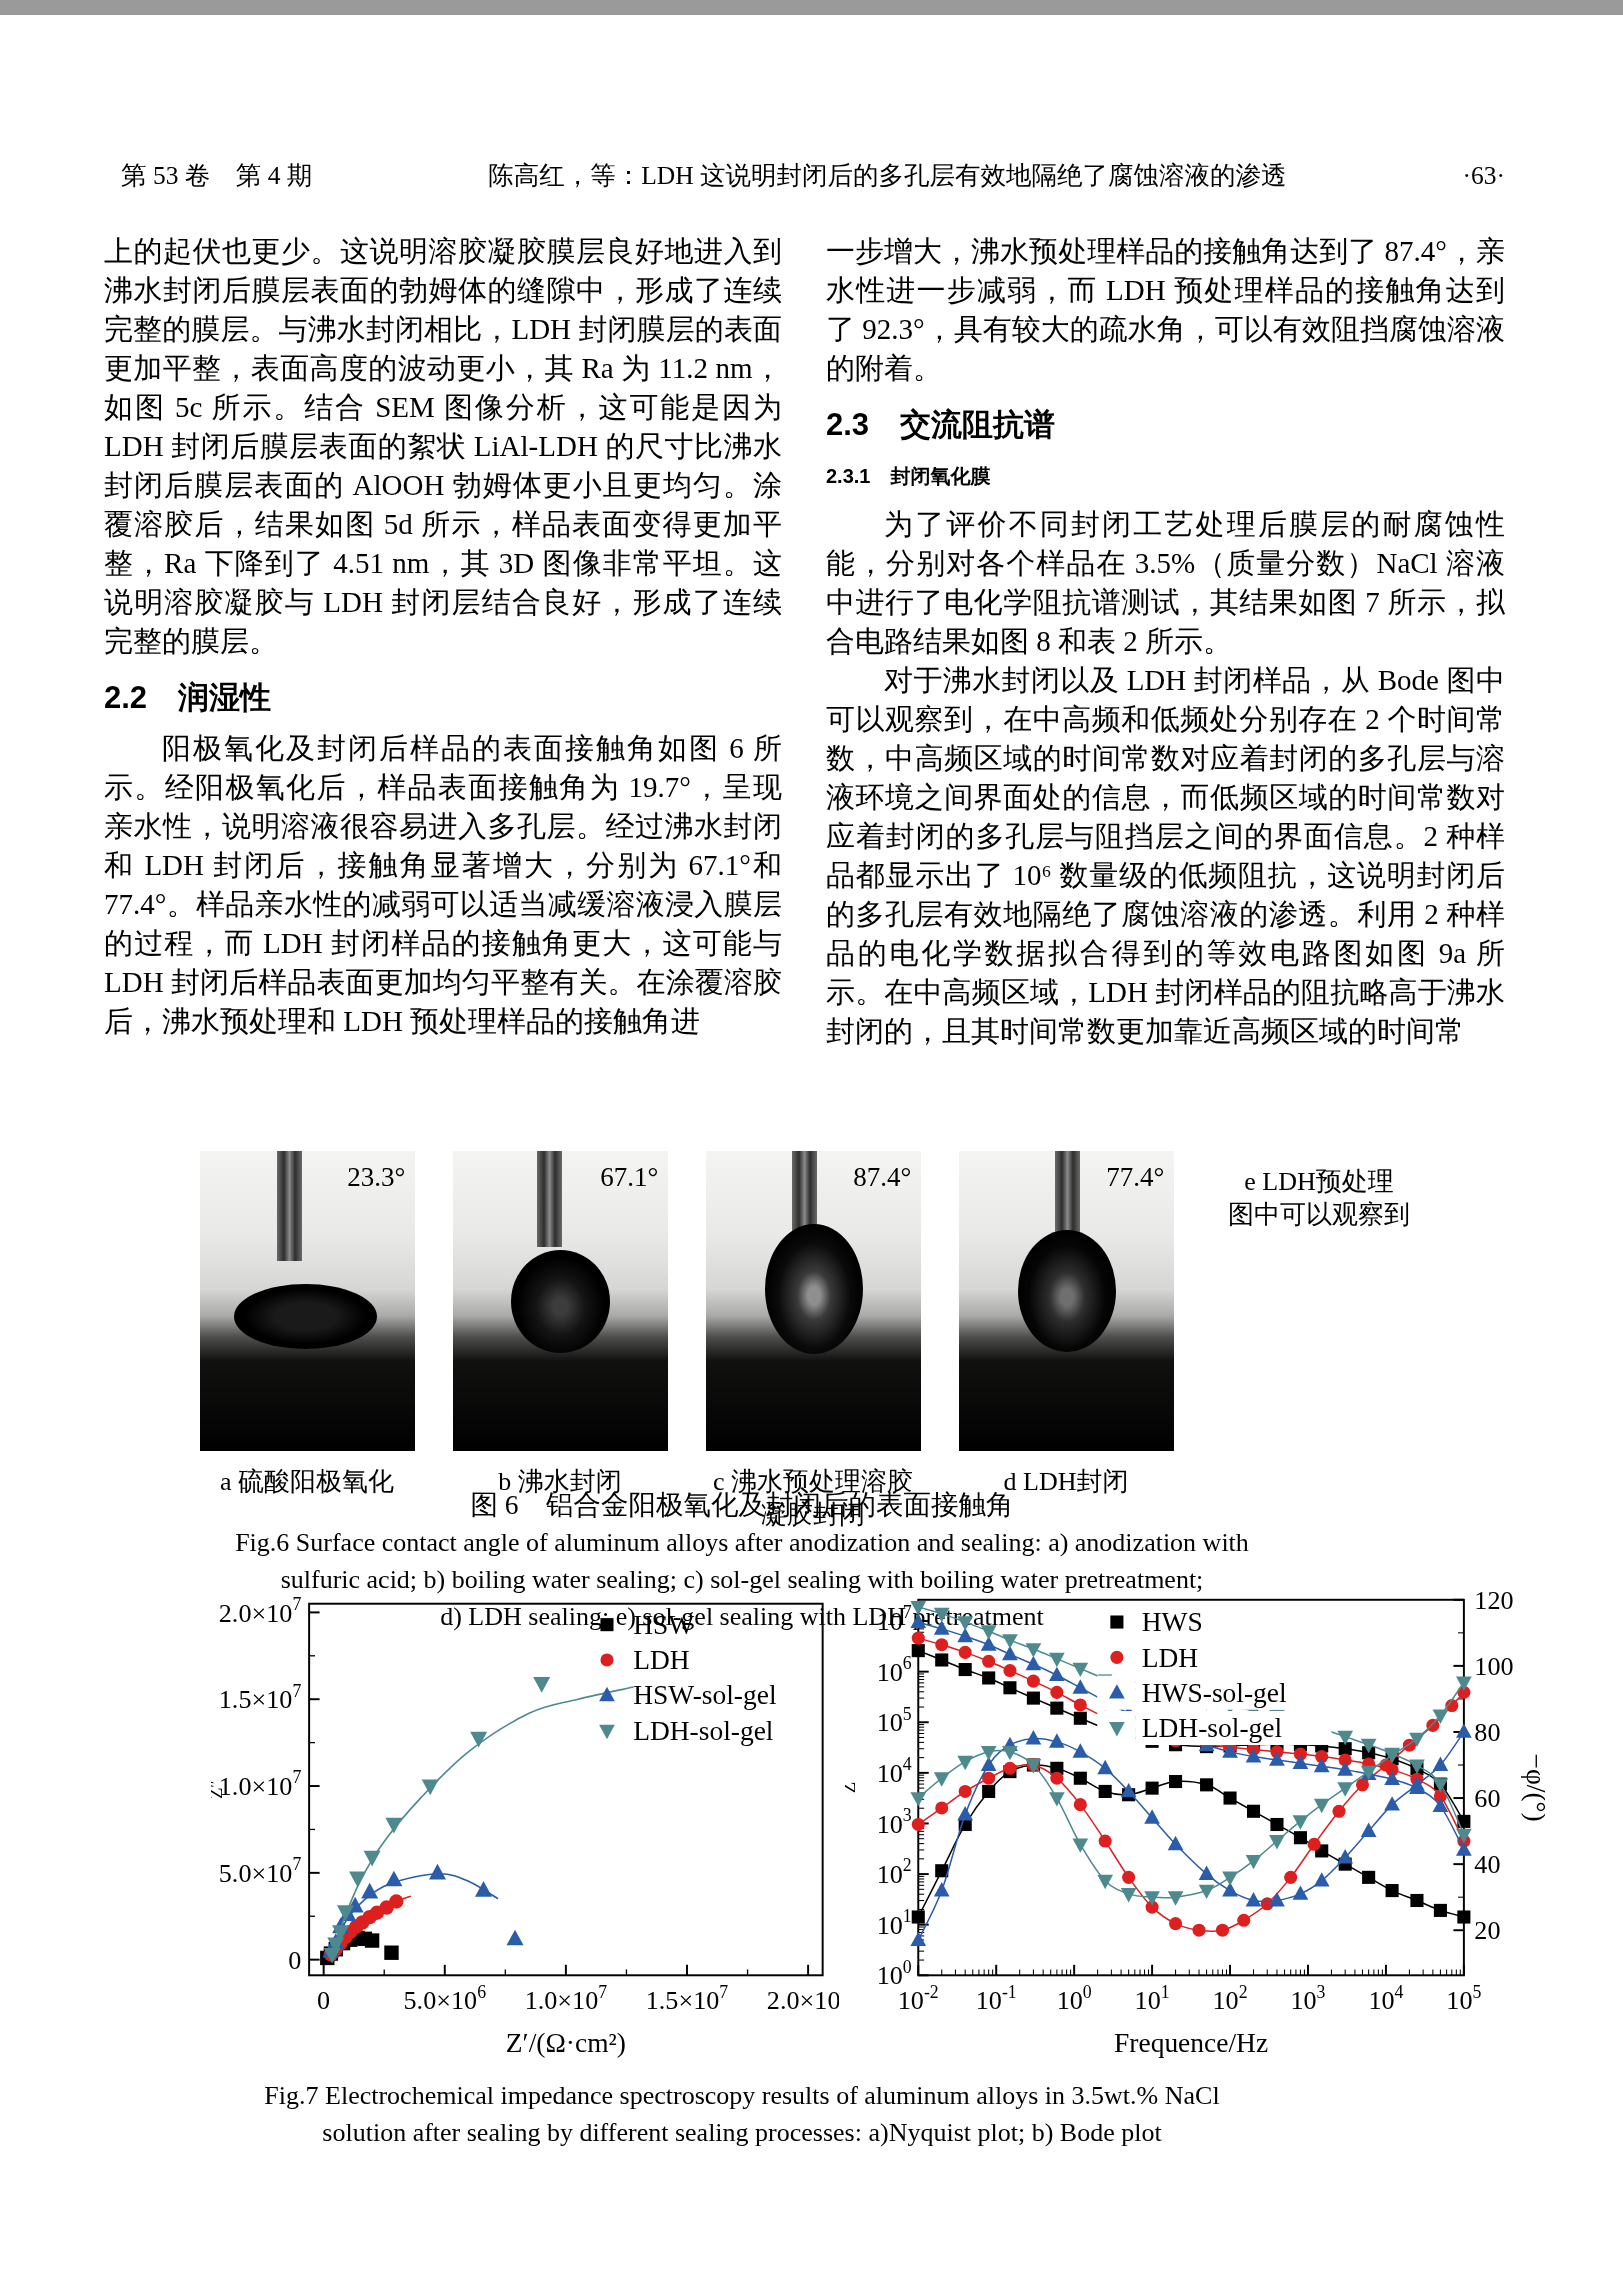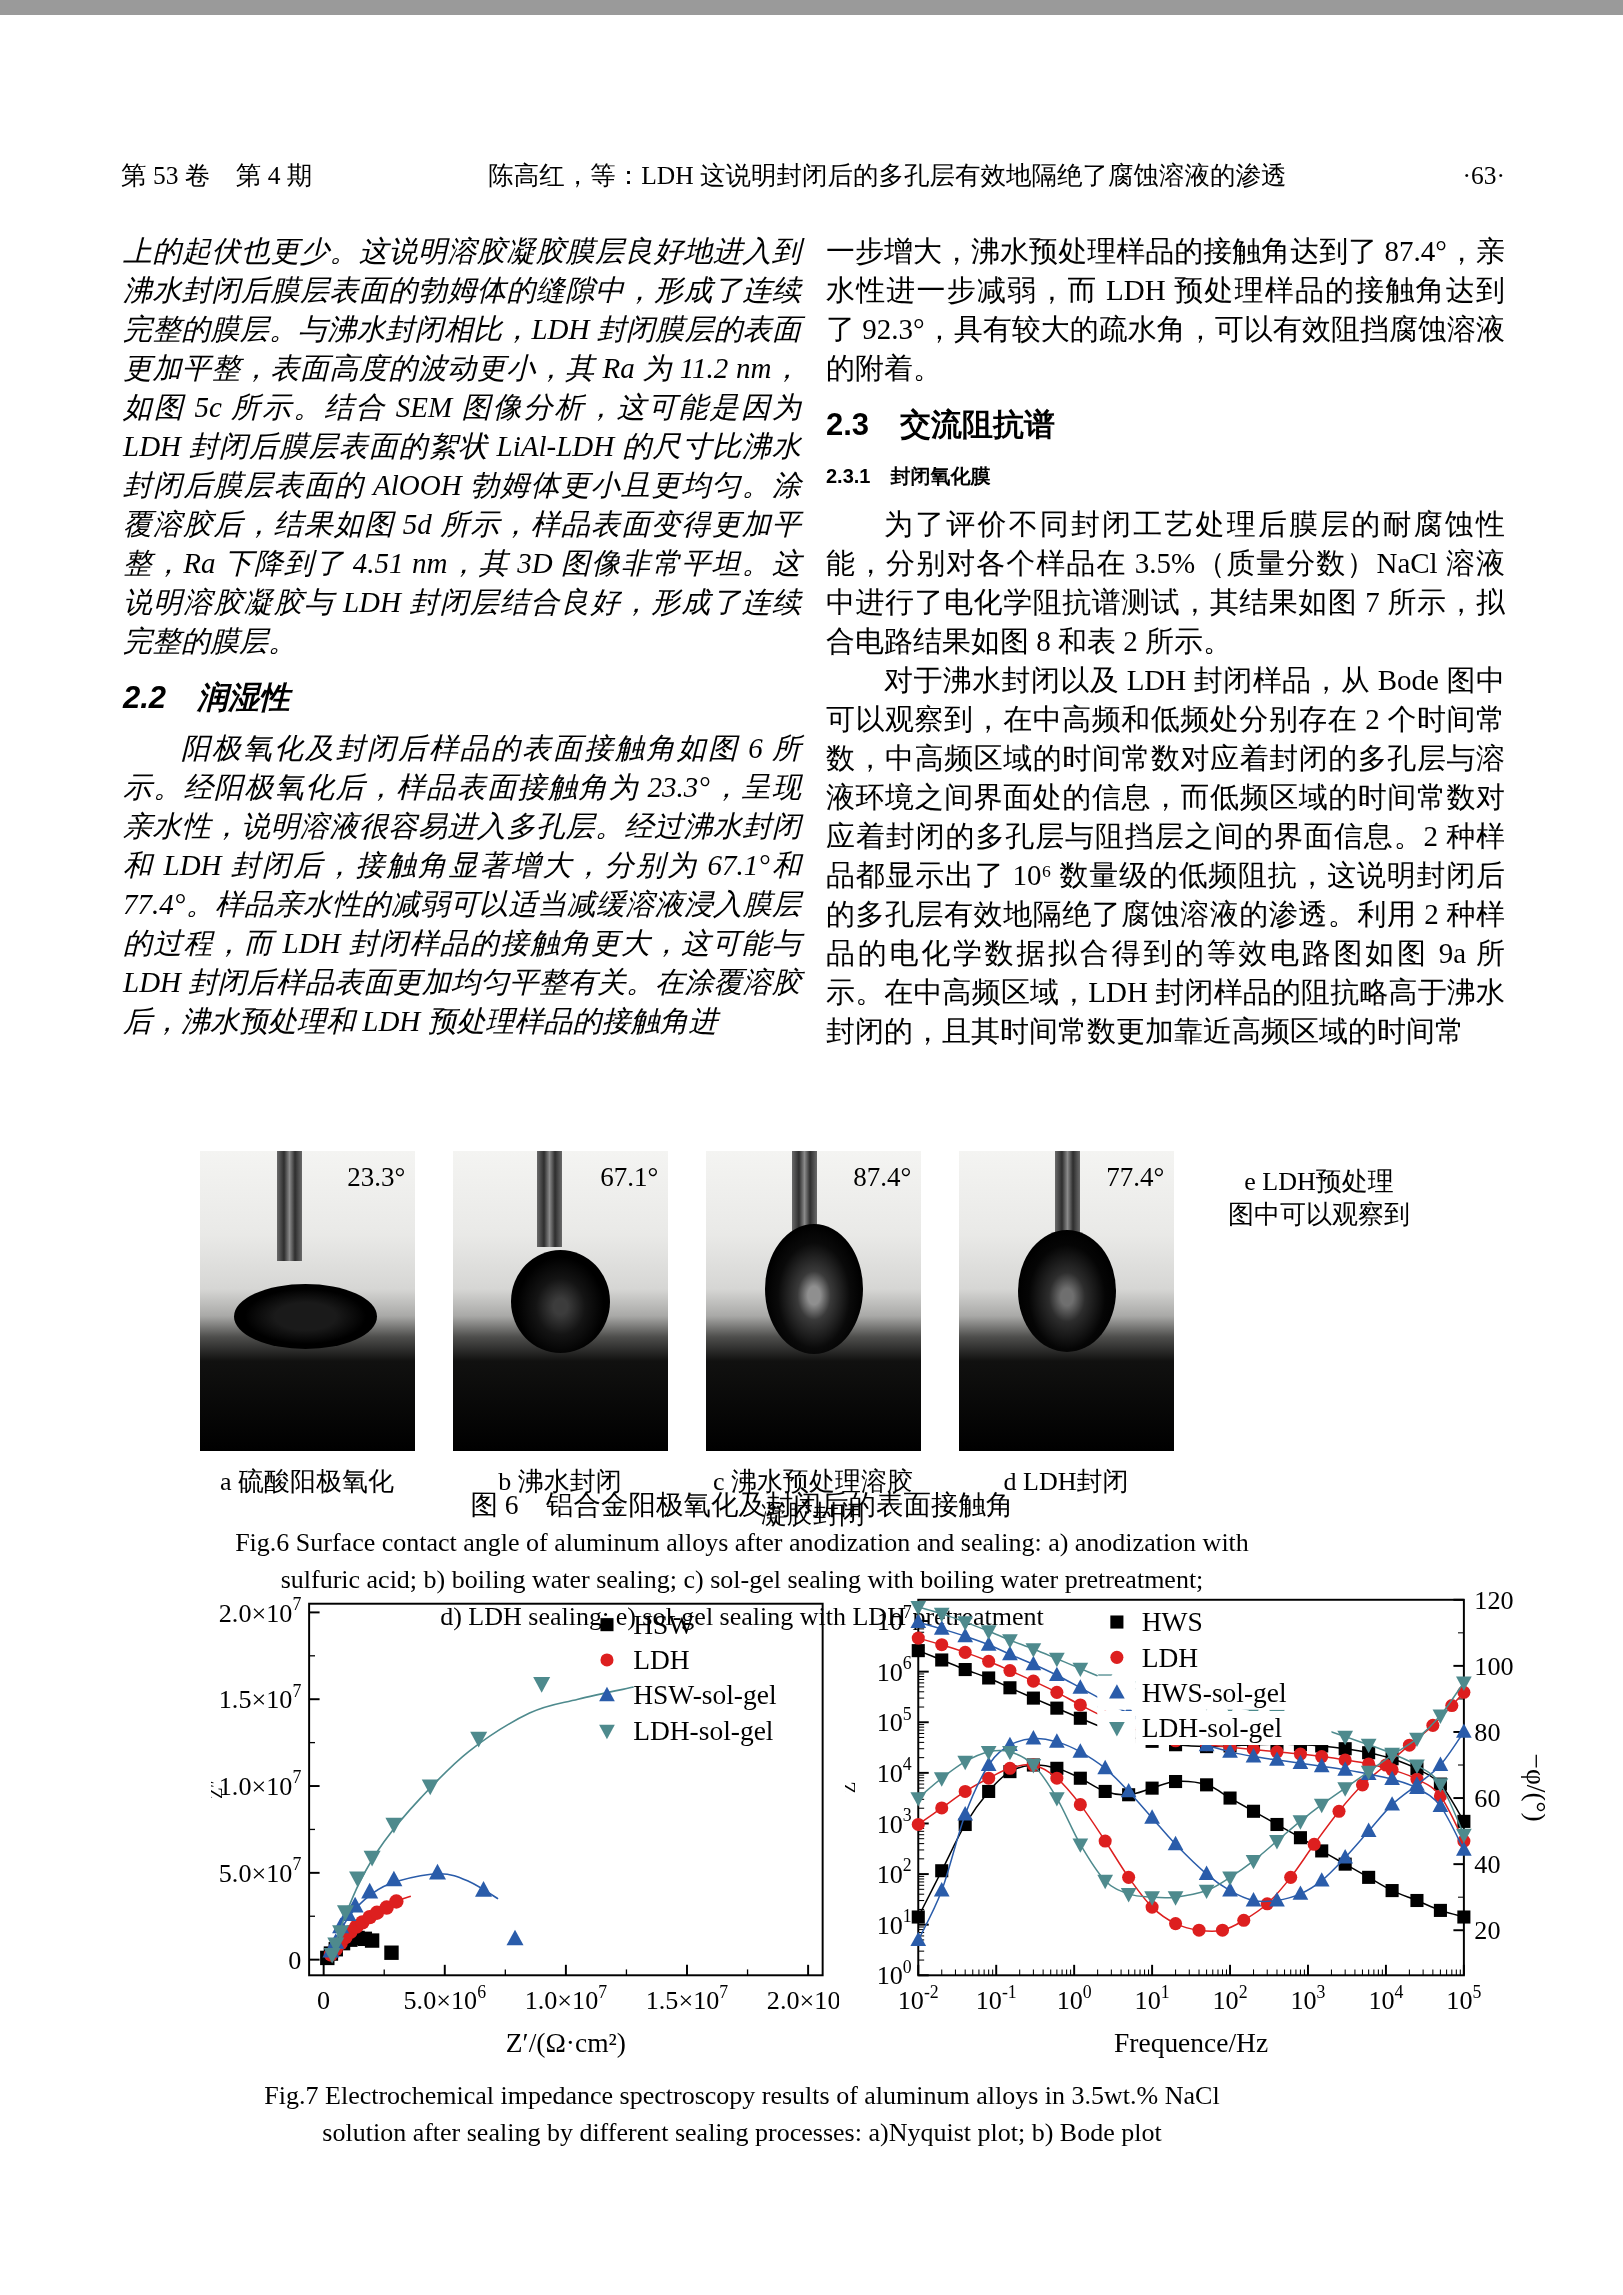--- a/index.html
+++ b/index.html
@@ -4,21 +4,21 @@
 <style>
   html,body{margin:0;padding:0;background:#9a9a9a;}
   .page{position:relative;width:1623px;height:2295px;background:#ffffff;margin:15px auto;
         font-family:"Liberation Serif","DejaVu Serif",serif;color:#000;}
   
   .hdr{position:absolute;top:143px;left:121px;width:1384px;display:flex;
        justify-content:space-between;align-items:baseline;font-size:25.5px;}
   .hdr .c{flex:1;text-align:center;}
   
   .col{position:absolute;top:217px;font-size:29px;line-height:39px;text-align:justify;}
-  #col-left{left:123px;width:678px;font-style:italic;}
+  #col-left{left:104px;width:678px;}
   #col-right{left:826px;width:679px;}
   .col p{margin:0;}
   .col p.indent{text-indent:2em;}
   .col .h2{font-family:"Liberation Sans","DejaVu Sans",sans-serif;font-weight:bold;
            font-size:31px;margin:17px 0 11.8px 0;text-align:left;}
   .col .h3{font-family:"Liberation Sans","DejaVu Sans",sans-serif;font-weight:bold;
            font-size:20px;margin:13px 0 9.2px 0;text-align:left;}
   
   .fig6{position:absolute;top:1136px;left:121px;width:1384px;}
   .fig6-row{display:flex;justify-content:center;gap:38px;}
@@ -65,21 +65,21 @@
 
   <div class="hdr">
     <span>第 53 卷　第 4 期</span>
     <span class="c">陈高红，等：LDH 这说明封闭后的多孔层有效地隔绝了腐蚀溶液的渗透</span>
     <span>·63·</span>
   </div>
 
   <div class="col" id="col-left">
       <p>上的起伏也更少。这说明溶胶凝胶膜层良好地进入到沸水封闭后膜层表面的勃姆体的缝隙中，形成了连续完整的膜层。与沸水封闭相比，LDH 封闭膜层的表面更加平整，表面高度的波动更小，其 Ra 为 11.2 nm，如图 5c 所示。结合 SEM 图像分析，这可能是因为 LDH 封闭后膜层表面的絮状 LiAl-LDH 的尺寸比沸水封闭后膜层表面的 AlOOH 勃姆体更小且更均匀。涂覆溶胶后，结果如图 5d 所示，样品表面变得更加平整，Ra 下降到了 4.51 nm，其 3D 图像非常平坦。这说明溶胶凝胶与 LDH 封闭层结合良好，形成了连续完整的膜层。</p>
       <div class="h2">2.2　润湿性</div>
-      <p class="indent">阳极氧化及封闭后样品的表面接触角如图 6 所示。经阳极氧化后，样品表面接触角为 23.3°，呈现亲水性，说明溶液很容易进入多孔层。经过沸水封闭和 LDH 封闭后，接触角显著增大，分别为 67.1°和 77.4°。样品亲水性的减弱可以适当减缓溶液浸入膜层的过程，而 LDH 封闭样品的接触角更大，这可能与 LDH 封闭后样品表面更加均匀平整有关。在涂覆溶胶后，沸水预处理和 LDH 预处理样品的接触角进</p>
+      <p class="indent">阳极氧化及封闭后样品的表面接触角如图 6 所示。经阳极氧化后，样品表面接触角为 19.7°，呈现亲水性，说明溶液很容易进入多孔层。经过沸水封闭和 LDH 封闭后，接触角显著增大，分别为 67.1°和 77.4°。样品亲水性的减弱可以适当减缓溶液浸入膜层的过程，而 LDH 封闭样品的接触角更大，这可能与 LDH 封闭后样品表面更加均匀平整有关。在涂覆溶胶后，沸水预处理和 LDH 预处理样品的接触角进</p>
     </div>
   <div class="col" id="col-right">
       <p>一步增大，沸水预处理样品的接触角达到了 87.4°，亲水性进一步减弱，而 LDH 预处理样品的接触角达到了 92.3°，具有较大的疏水角，可以有效阻挡腐蚀溶液的附着。</p>
       <div class="h2">2.3　交流阻抗谱</div>
       <div class="h3">2.3.1　封闭氧化膜</div>
       <p class="indent">为了评价不同封闭工艺处理后膜层的耐腐蚀性能，分别对各个样品在 3.5%（质量分数）NaCl 溶液中进行了电化学阻抗谱测试，其结果如图 7 所示，拟合电路结果如图 8 和表 2 所示。</p>
       <p class="indent">对于沸水封闭以及 LDH 封闭样品，从 Bode 图中可以观察到，在中高频和低频处分别存在 2 个时间常数，中高频区域的时间常数对应着封闭的多孔层与溶液环境之间界面处的信息，而低频区域的时间常数对应着封闭的多孔层与阻挡层之间的界面信息。2 种样品都显示出了 10⁶ 数量级的低频阻抗，这说明封闭后的多孔层有效地隔绝了腐蚀溶液的渗透。利用 2 种样品的电化学数据拟合得到的等效电路图如图 9a 所示。在中高频区域，LDH 封闭样品的阻抗略高于沸水封闭的，且其时间常数更加靠近高频区域的时间常</p>
     </div>
 
   <div class="fig6">

